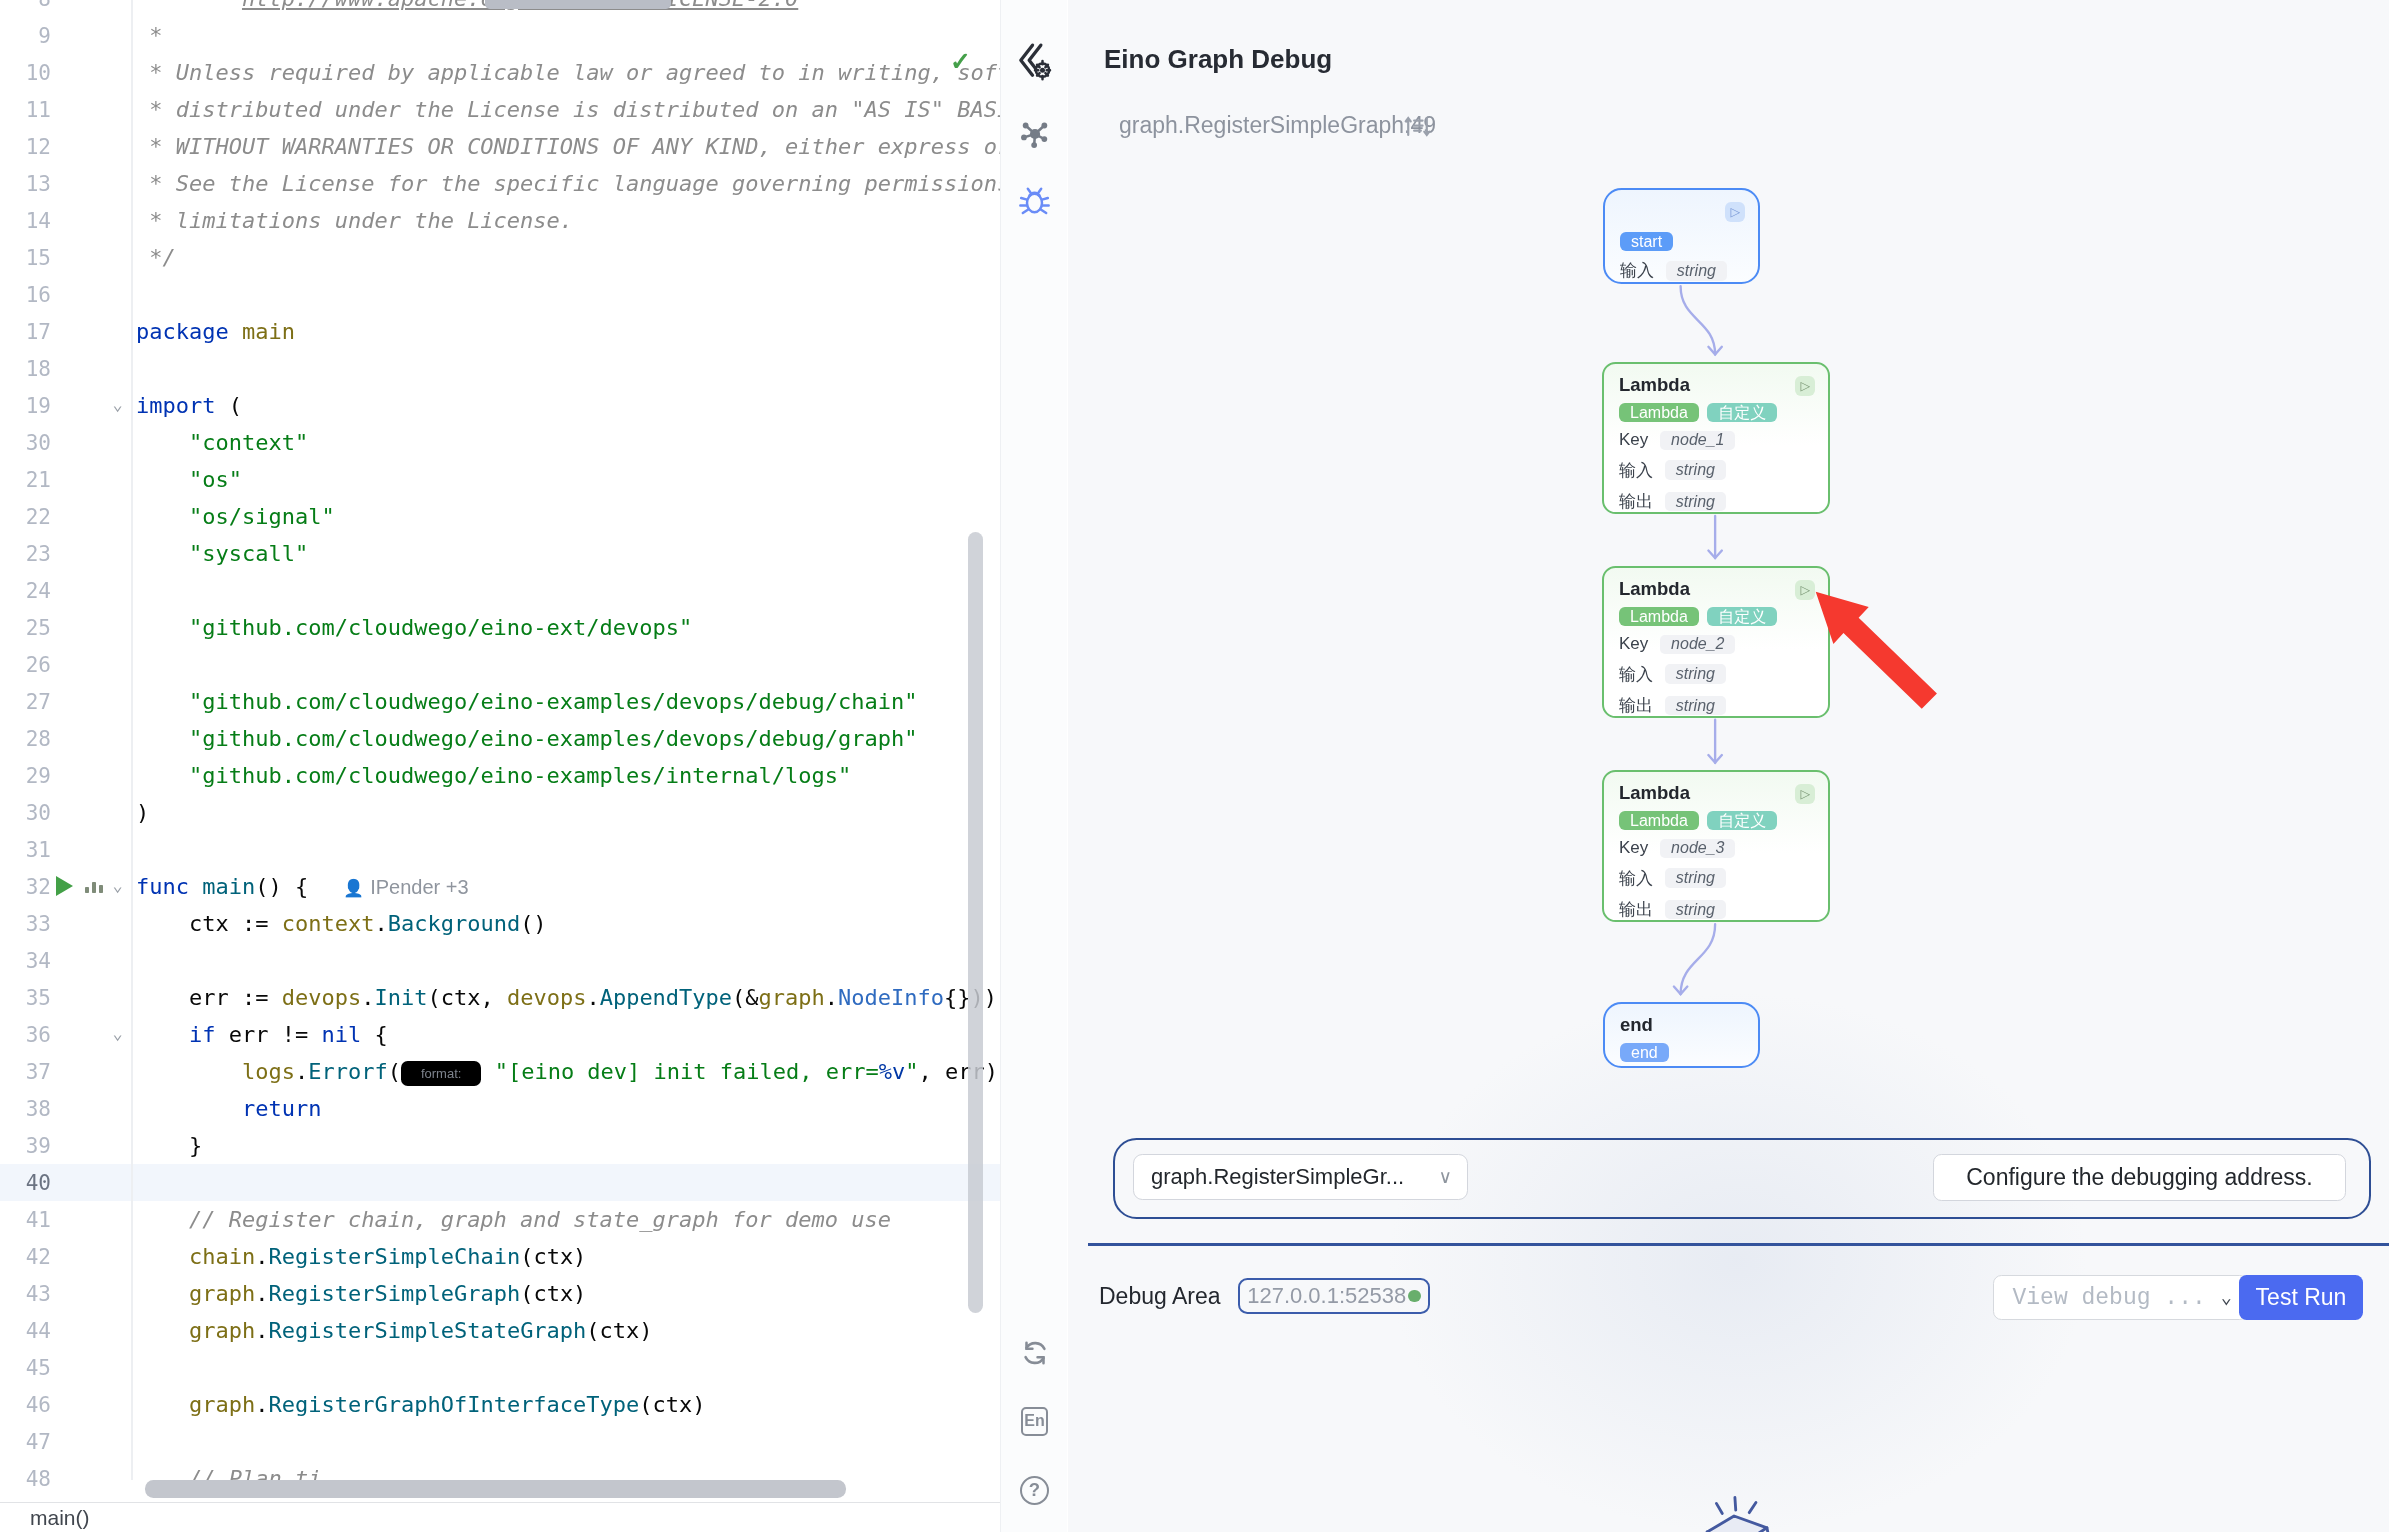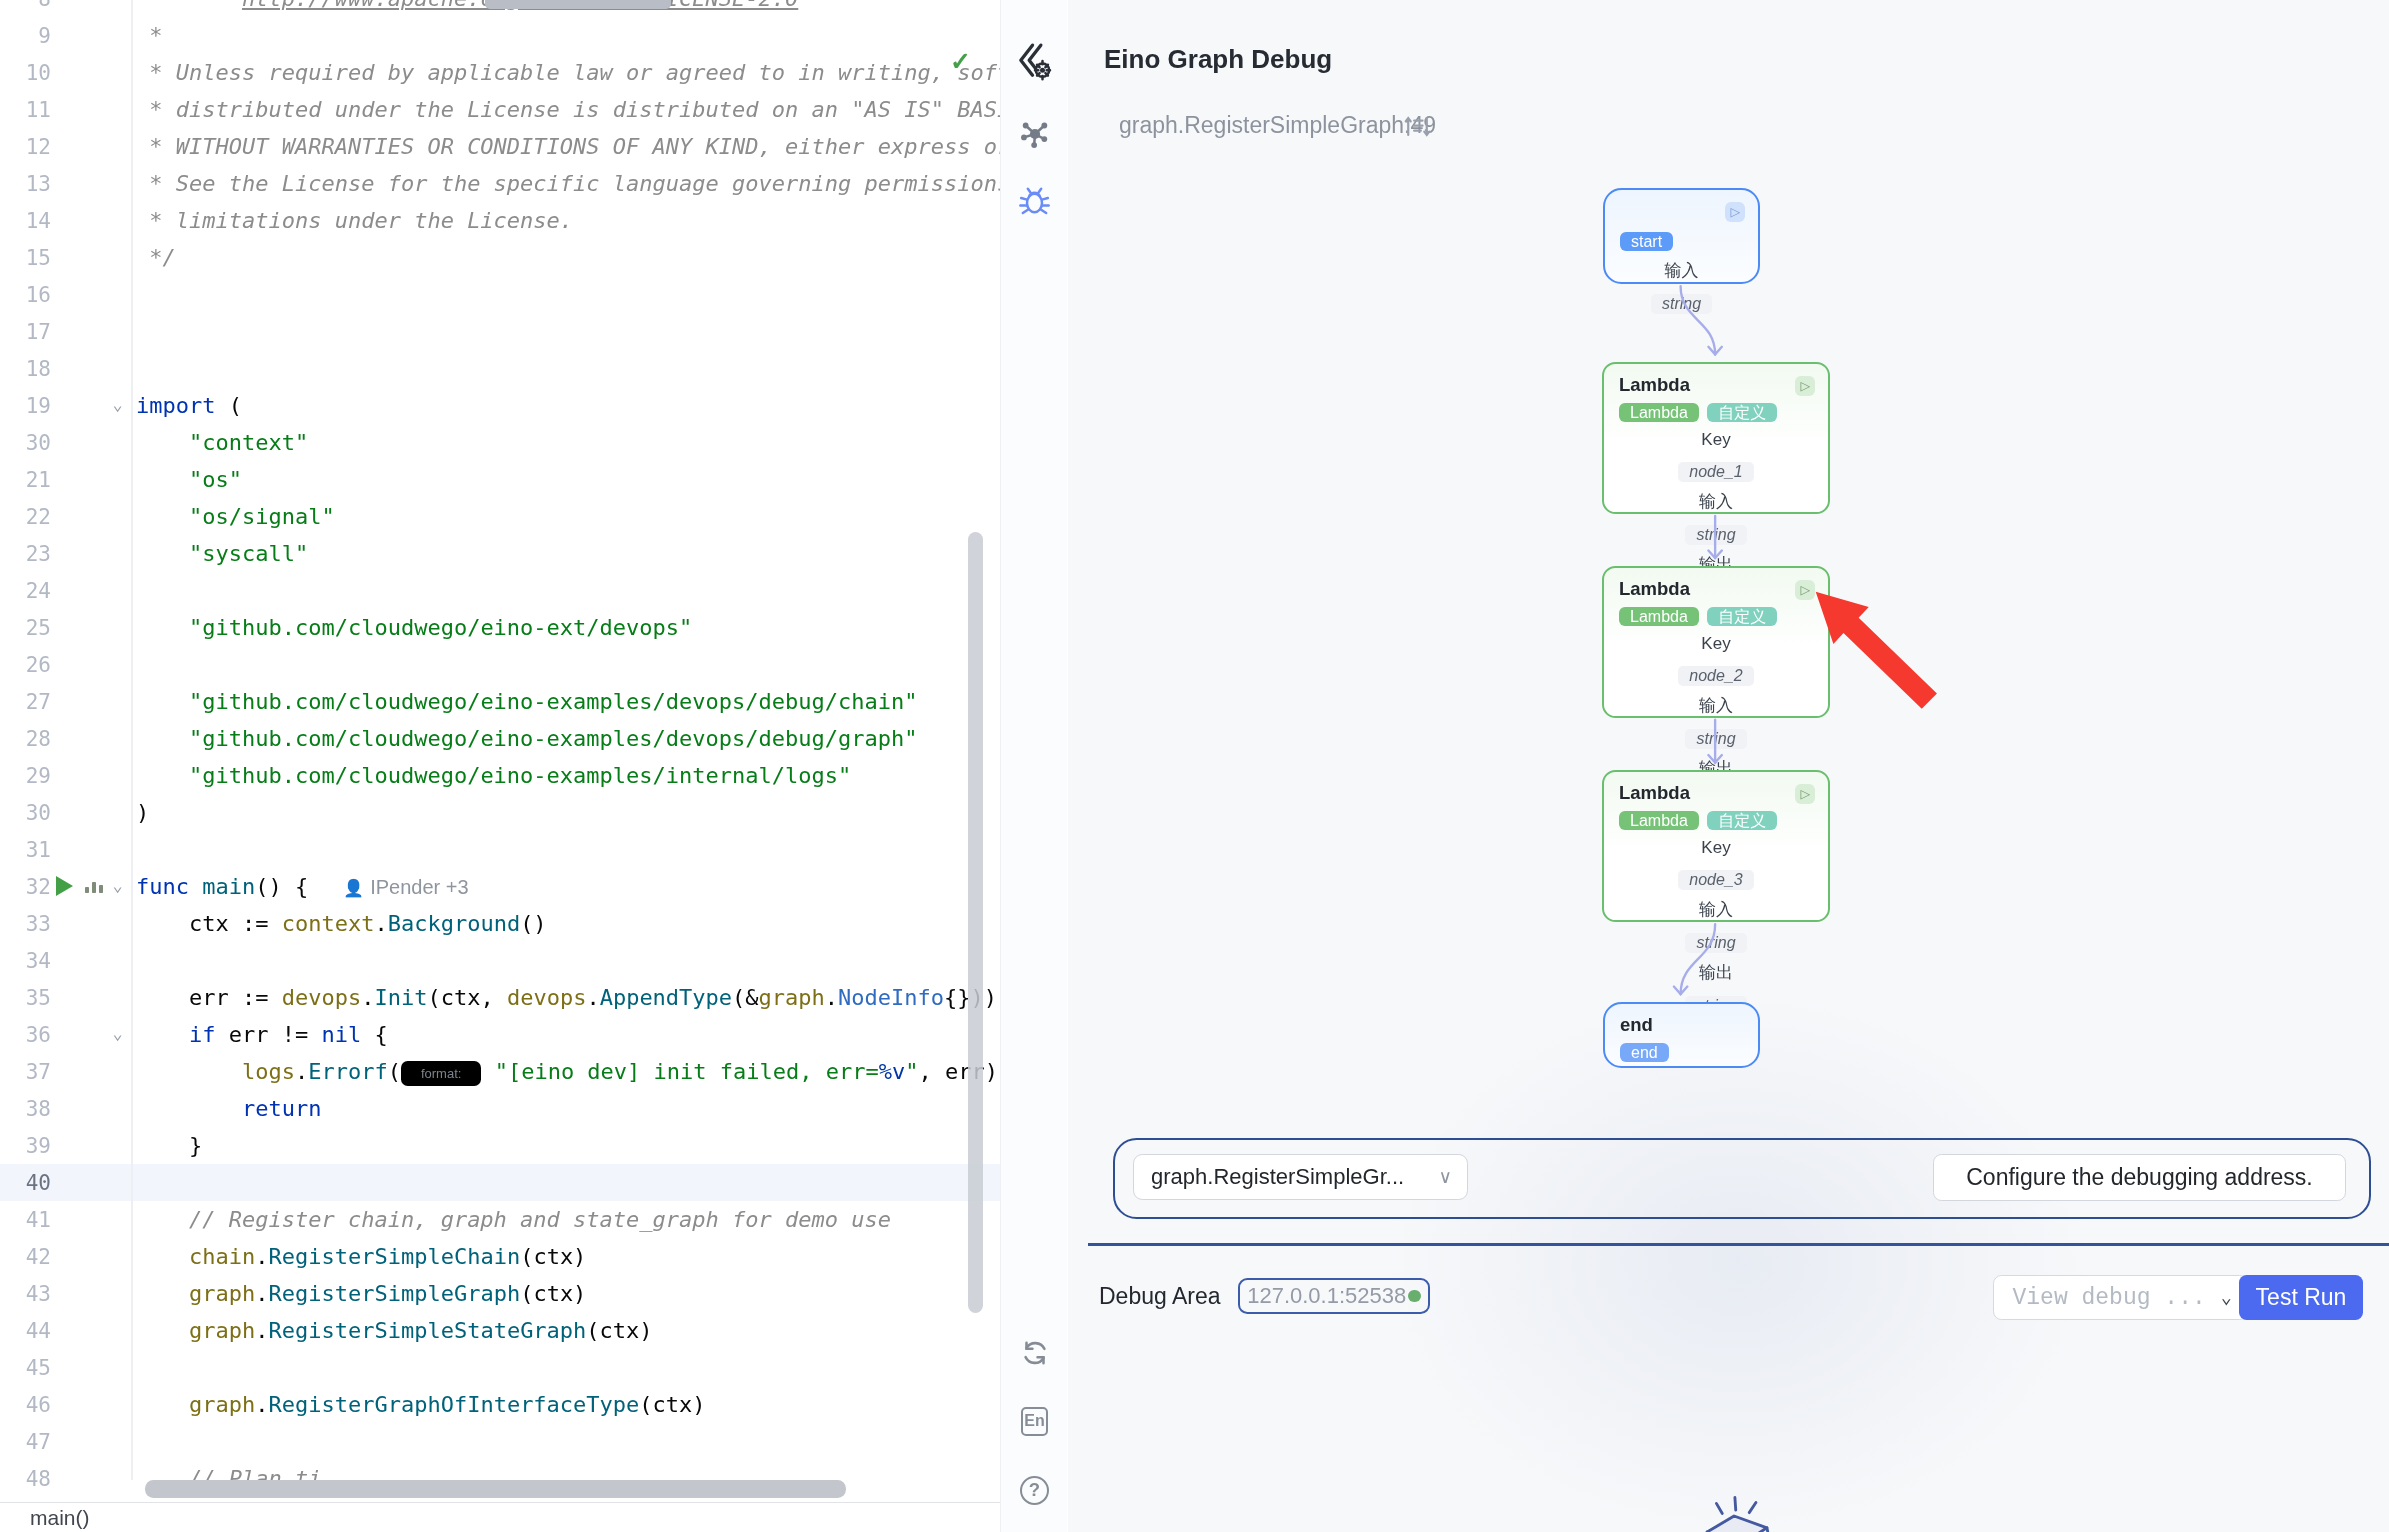--- a/index.html
+++ b/index.html
@@ -73,21 +73,21 @@
   .gnode.start .play { background:#cfe1fb; color:#7c9bd8; }
   .gnode .body { padding:11px 15px 0 15px; }
   .gnode .ntitle { font-size:18.5px; font-weight:bold; color:#23272e; line-height:20px; }
   .badges { display:flex; gap:8.4px; margin-top:7.6px; }
   .badge { display:inline-flex; align-items:center; border-radius:5.9px; color:#ffffff; font-size:16px;
            line-height:19.4px; padding:0 11px; }
   .badge.b-lambda { background:#76c378; }
   .badge.b-custom { background:#80d2bf; }
   .badge.b-start  { background:#5c9cf8; }
   .badge.b-end    { background:#78a9f9; }
-  .nrow { display:flex; align-items:center; gap:11.8px; margin-top:8.4px;flex-direction:column; }
+  .nrow { display:flex; align-items:center; gap:11.8px; margin-top:8.4px; }
   .nrow .rlabel { font-size:17px; color:#3b424c; }
   .nrow .rchip { background:#f1f2f5; border-radius:5px; padding:0.8px 11px; font-size:16px; color:#59616c;font-style:italic; }
 
   #edges-svg, #overlay-svg { position:absolute; left:0; top:0; pointer-events:none; }
 
   
   #debug-container { position:absolute; left:45px; top:1138px; width:1258px; height:81px;
                      border:2.5px solid #2e4e94; border-radius:23.6px; }
   #target-select { position:absolute; left:65px; top:1154px; width:335px; height:46px; background:#ffffff;
                    border:1.7px solid #d3d6dd; border-radius:9.3px; display:flex; align-items:center; }
@@ -158,20 +158,21 @@
           <span class="text"><span class="seg com"> */</span></span>
         </div>
         <div class="line">
           <span class="num">16</span>
           <span class="gutter"></span>
           <span class="text"></span>
         </div>
         <div class="line">
           <span class="num">17</span>
           <span class="gutter"></span>
+          <span class="text"><span class="seg kw">package</span><span class="seg p"> </span><span class="seg pkg">main</span></span>
         </div>
         <div class="line">
           <span class="num">18</span>
           <span class="gutter"></span>
           <span class="text"></span>
         </div>
         <div class="line">
           <span class="num">19</span>
           <span class="gutter">
             <span class="fold-chevron">⌄</span>

